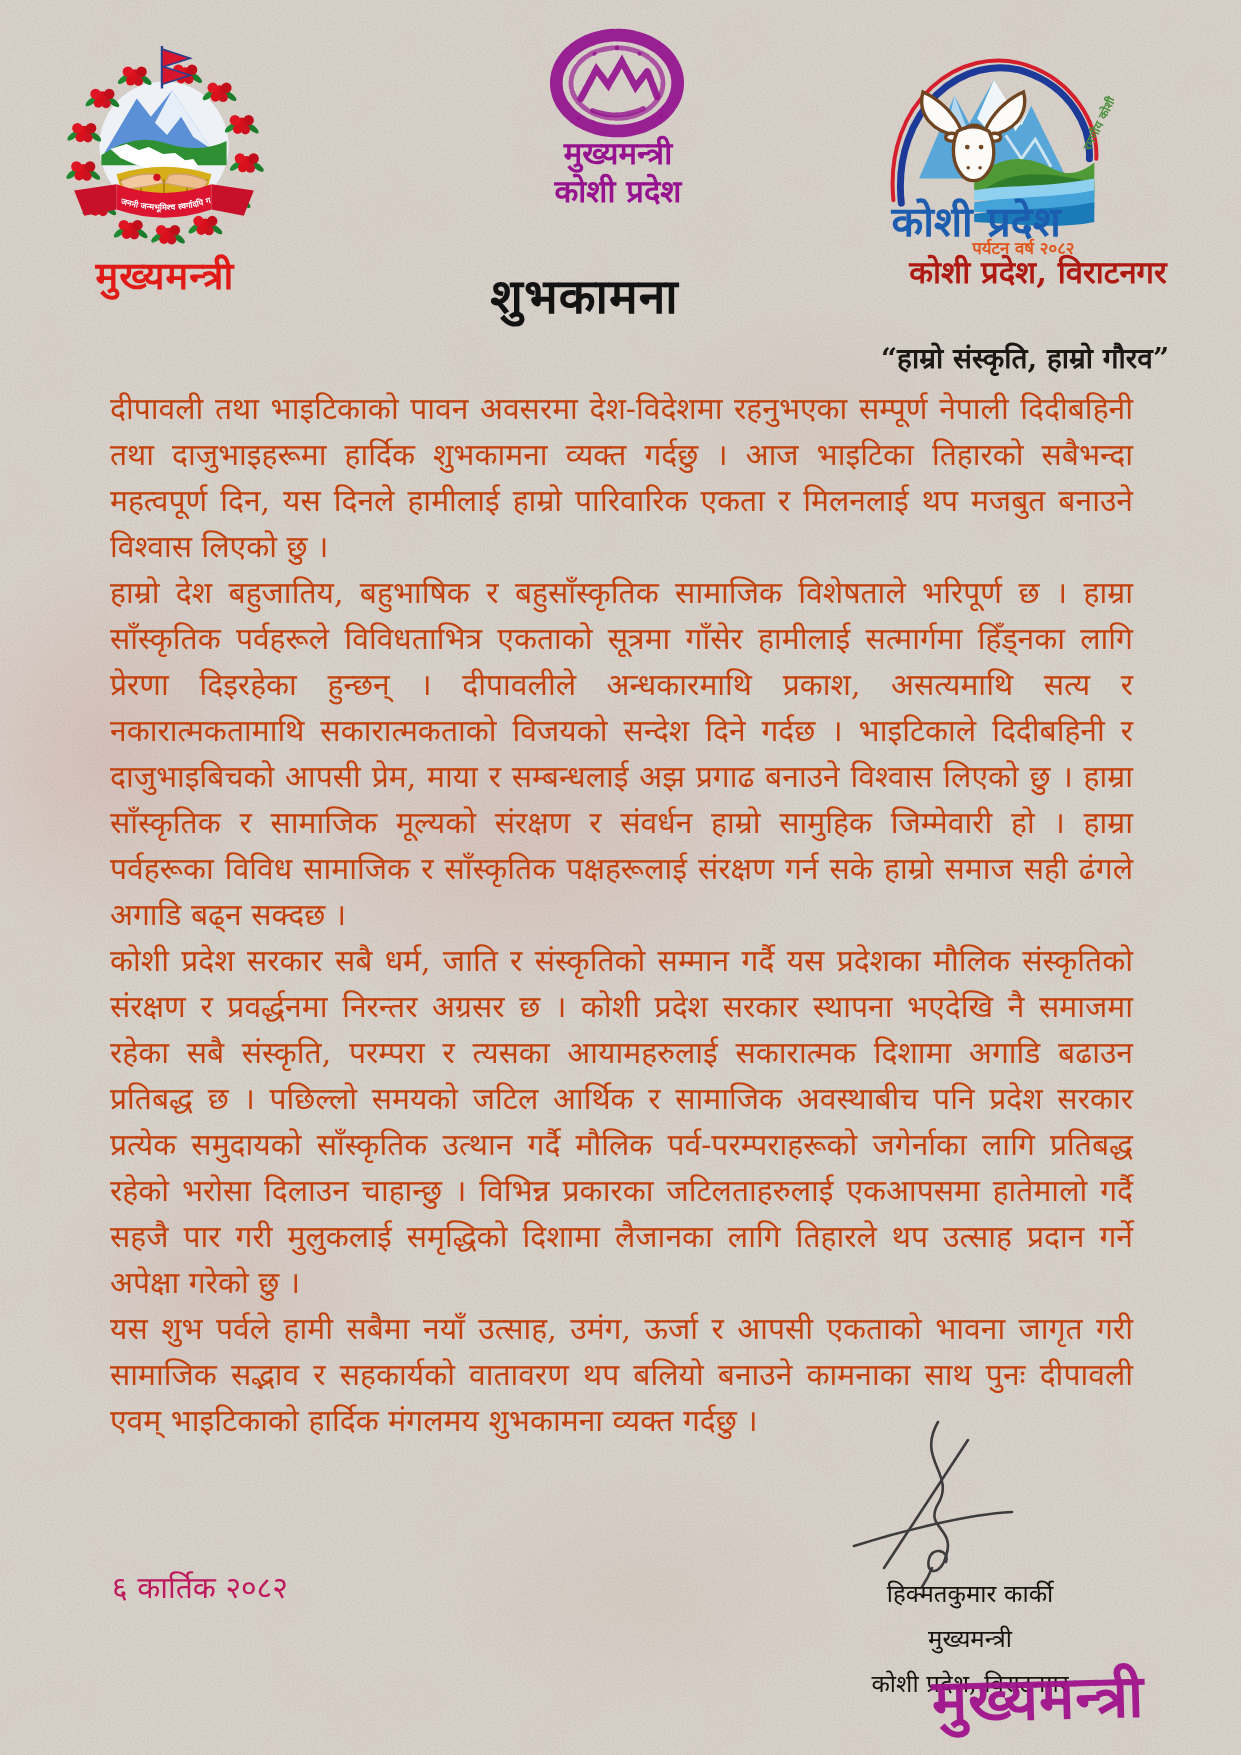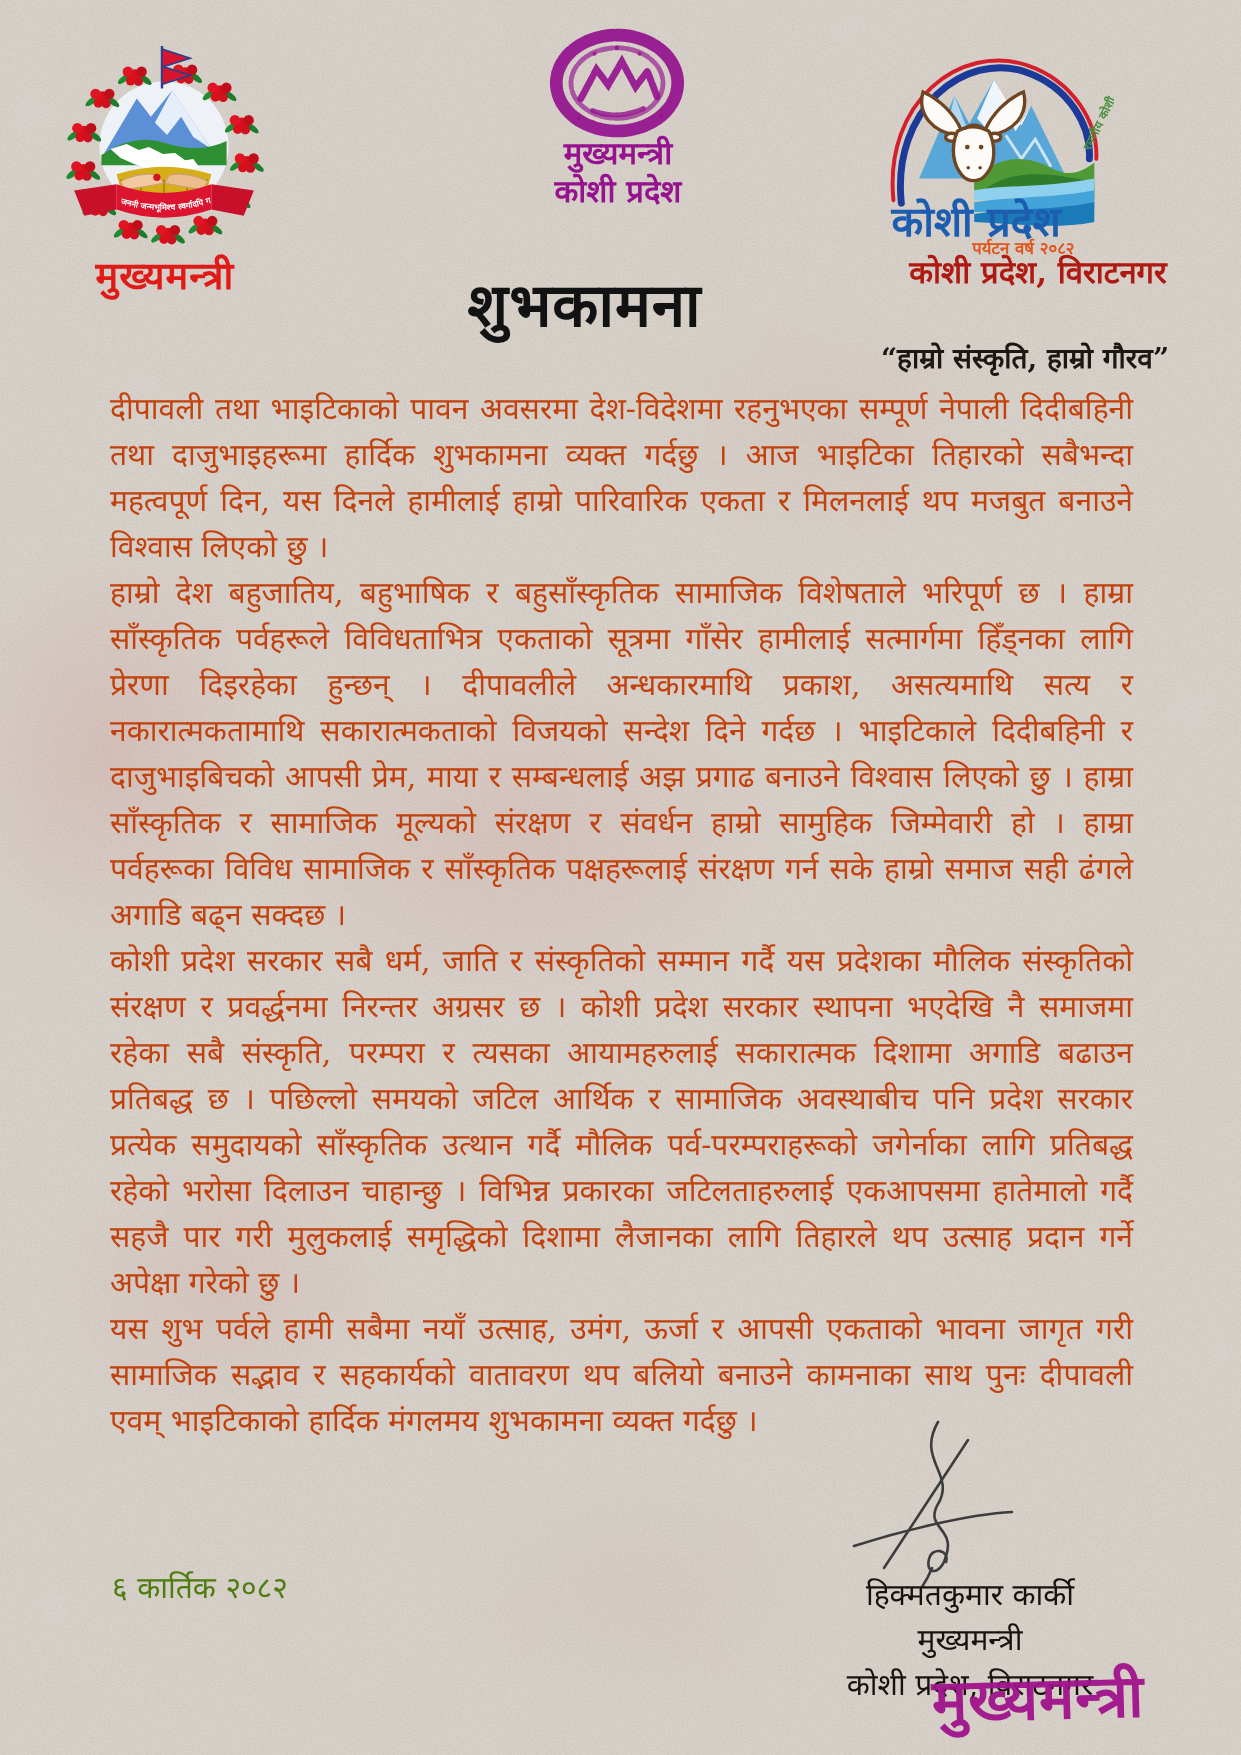--- a/index.html
+++ b/index.html
@@ -23,33 +23,33 @@
   .logo-right{left:858px;top:40px;width:256px;height:220px;}
 
   .left-label{left:44px;top:248px;width:242px;text-align:center;
     font-size:38px;font-weight:700;color:#e01a16;letter-spacing:1px;}
   .center-block{left:462px;top:134px;width:312px;text-align:center;
     font-size:31px;font-weight:700;color:#96128e;line-height:38px;}
   .right-label{left:862px;top:250px;width:352px;text-align:center;
     font-size:31px;font-weight:700;color:#ae1a12;}
 
   .title{left:0;right:72px;top:262px;text-align:center;
-    font-size:60px;font-weight:600;color:#121212;letter-spacing:1px;}
+    font-size:48px;font-weight:600;color:#121212;letter-spacing:1px;}
   .subtitle{left:8px;right:72px;top:338px;text-align:right;
     font-size:28px;font-weight:600;color:#1b1713;}
 
   .body-text{left:110px;top:386px;width:1023px;
     font-size:30px;line-height:46px;text-align:justify;color:#c2410c;}
   .body-text p{margin:0;}
 
-  .date-line{left:112px;top:1566px;font-size:30px;color:#4d7c0f;}
+  .date-line{left:112px;top:1566px;font-size:30px;color:#be185d;}
 
   .sign-svg{left:840px;top:1418px;width:180px;height:170px;}
   .sign-block{left:782px;top:1572px;width:376px;text-align:center;
-    font-size:30px;line-height:45px;color:#17120e;}
+    font-size:24px;line-height:45px;color:#17120e;}
   .stamp{left:858px;top:1656px;width:360px;text-align:center;
     font-size:59px;font-weight:800;color:#a1138c;
     transform:rotate(-1.5deg);opacity:.95;z-index:3;
     font-family:"DejaVu Sans","Liberation Sans",sans-serif;letter-spacing:1px;}
 </style>
 </head>
 <body>
 
 <div class="page">
 

